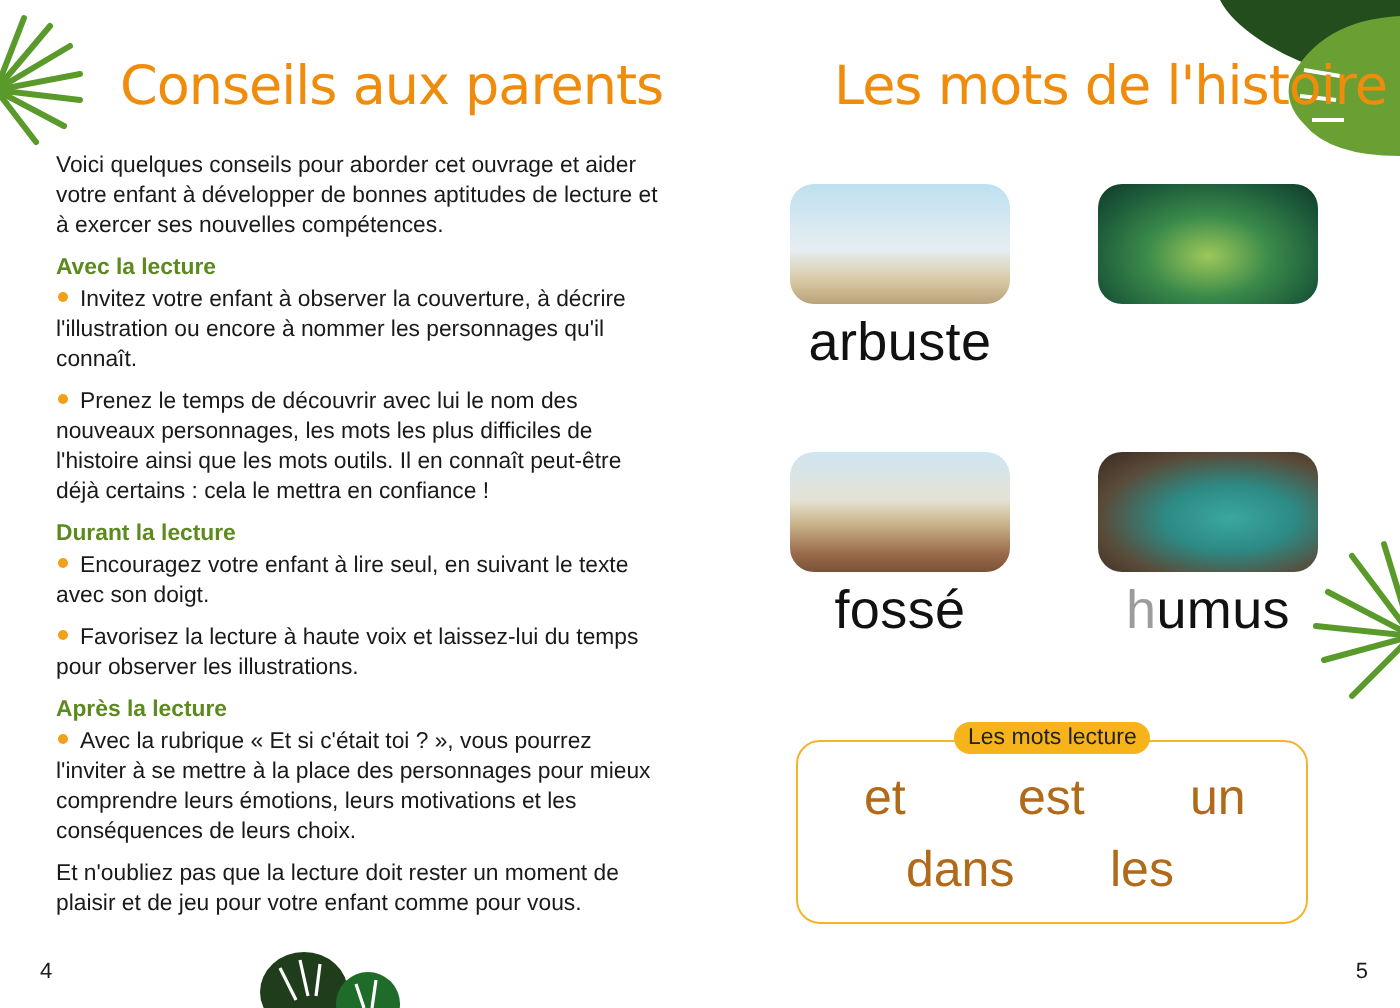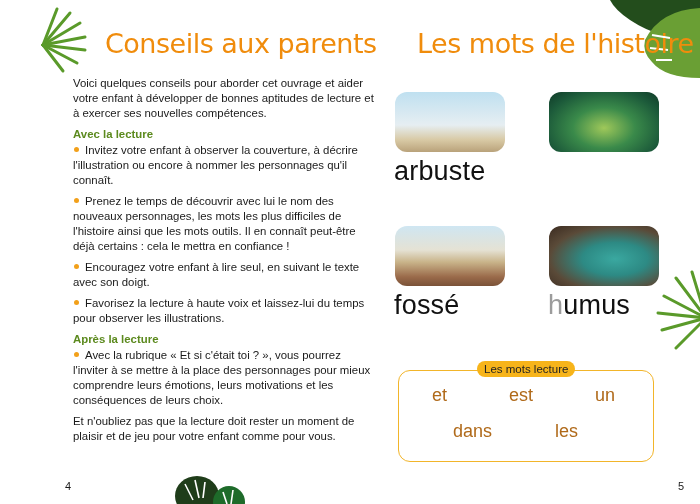--- a/index.html
+++ b/index.html
@@ -1,55 +1,55 @@
 <!DOCTYPE html>
 <html><head>
 <meta charset="utf-8">
 <style>
   html, body { margin: 0; padding: 0; }
   body {
     width: 700px; height: 504px; position: relative; overflow: hidden;
     background: #ffffff; font-family: "Liberation Sans", sans-serif; color: #1a1a1a;
   }
   .page { position: absolute; top: 0; height: 504px; }
-  .left { left: 0; width: 350px; margin-left: 45px; }
+  .left { left: 0; width: 350px; }
   .right { left: 350px; width: 350px; }
 
   .title {
     position: absolute; color: #f08c0c; font-family: "DejaVu Sans", sans-serif;
     font-size: 27px; font-weight: normal; letter-spacing: -0.5px; margin: 0;
   }
   .left .title { left: 60px; top: 28px; }
   .right .title { left: 67px; top: 28px; }
 
   .body-text { position: absolute; left: 28px; top: 76px; width: 305px; font-size: 11.4px; line-height: 15px; }
   .body-text p { margin: 0 0 6px 0; }
   .sub { color: #5c8a1e; font-weight: bold; font-size: 11.4px; margin: 2px 0 1px 0; }
   .bullet { margin: 0; }
   .dot { display: inline-block; width: 5px; height: 5px; border-radius: 50%; background: #f2a01a; margin: 0 6px 2px 1px; vertical-align: middle; }
   .section { margin-bottom: 6px; }
 
   .page-num { position: absolute; bottom: 12px; font-size: 11px; }
   .left .page-num { left: 20px; }
   .right .page-num { right: 16px; }
 
-  .word-card { position: absolute; width: 112px; }
+  .word-card { position: absolute; width: 112px; text-align: center; }
   .thumb { width: 110px; height: 60px; border-radius: 12px; margin: 0 auto; }
   .word { font-size: 27px; margin-top: 4px; color: #111; letter-spacing: 0.2px; }
   .faded { color: #9c9c9c; }
 
   .outils-box {
     position: absolute; left: 48px; top: 370px; width: 254px; height: 90px;
     border: 1.5px solid #f2b52a; border-radius: 12px;
   }
   .outils-label {
     position: absolute; left: 78px; top: -10px; background: #f7b41a; color: #222;
     font-size: 11.5px; padding: 2px 7px; border-radius: 10px;
   }
-  .outils-row { position: absolute; font-size: 18px; color: #b06a1a; }
+  .outils-row { position: absolute; font-size: 25px; color: #b06a1a; }
 </style>
 </head>
 <body>
 
 <div class="page left">
   <svg style="position:absolute;left:-10px;top:5px" width="60" height="70" viewBox="0 0 60 70">
     <g stroke="#5a9a2a" stroke-width="3" stroke-linecap="round">
       <line x1="8" y1="40" x2="35" y2="8"></line>
         <line x1="8" y1="40" x2="45" y2="18"></line>
       <line x1="8" y1="40" x2="50" y2="32"></line>
@@ -65,20 +65,21 @@
   <div class="body-text">
     <p>Voici quelques conseils pour aborder cet ouvrage et aider votre enfant à développer de bonnes aptitudes de lecture et à exercer ses nouvelles compétences.</p>
 
     <div class="section">
       <div class="sub">Avec la lecture</div>
       <p class="bullet"><span class="dot"></span><span>Invitez votre enfant à observer la couverture, à décrire l'illustration ou encore à nommer les personnages qu'il connaît.</span></p>
       <p class="bullet"><span class="dot"></span><span>Prenez le temps de découvrir avec lui le nom des nouveaux personnages, les mots les plus difficiles de l'histoire ainsi que les mots outils. Il en connaît peut-être déjà certains : cela le mettra en confiance !</span></p>
     </div>
 
     <div class="section">
+      <div class="sub">Durant la lecture</div>
       <p class="bullet"><span class="dot"></span><span>Encouragez votre enfant à lire seul, en suivant le texte avec son doigt.</span></p>
       <p class="bullet"><span class="dot"></span><span>Favorisez la lecture à haute voix et laissez-lui du temps pour observer les illustrations.</span></p>
     </div>
 
     <div class="section">
       <div class="sub">Après la lecture</div>
       <p class="bullet"><span class="dot"></span><span>Avec la rubrique « Et si c'était toi ? », vous pourrez l'inviter à se mettre à la place des personnages pour mieux comprendre leurs émotions, leurs motivations et les conséquences de leurs choix.</span></p>
     </div>
 
     <p>Et n'oubliez pas que la lecture doit rester un moment de plaisir et de jeu pour votre enfant comme pour vous.</p>

